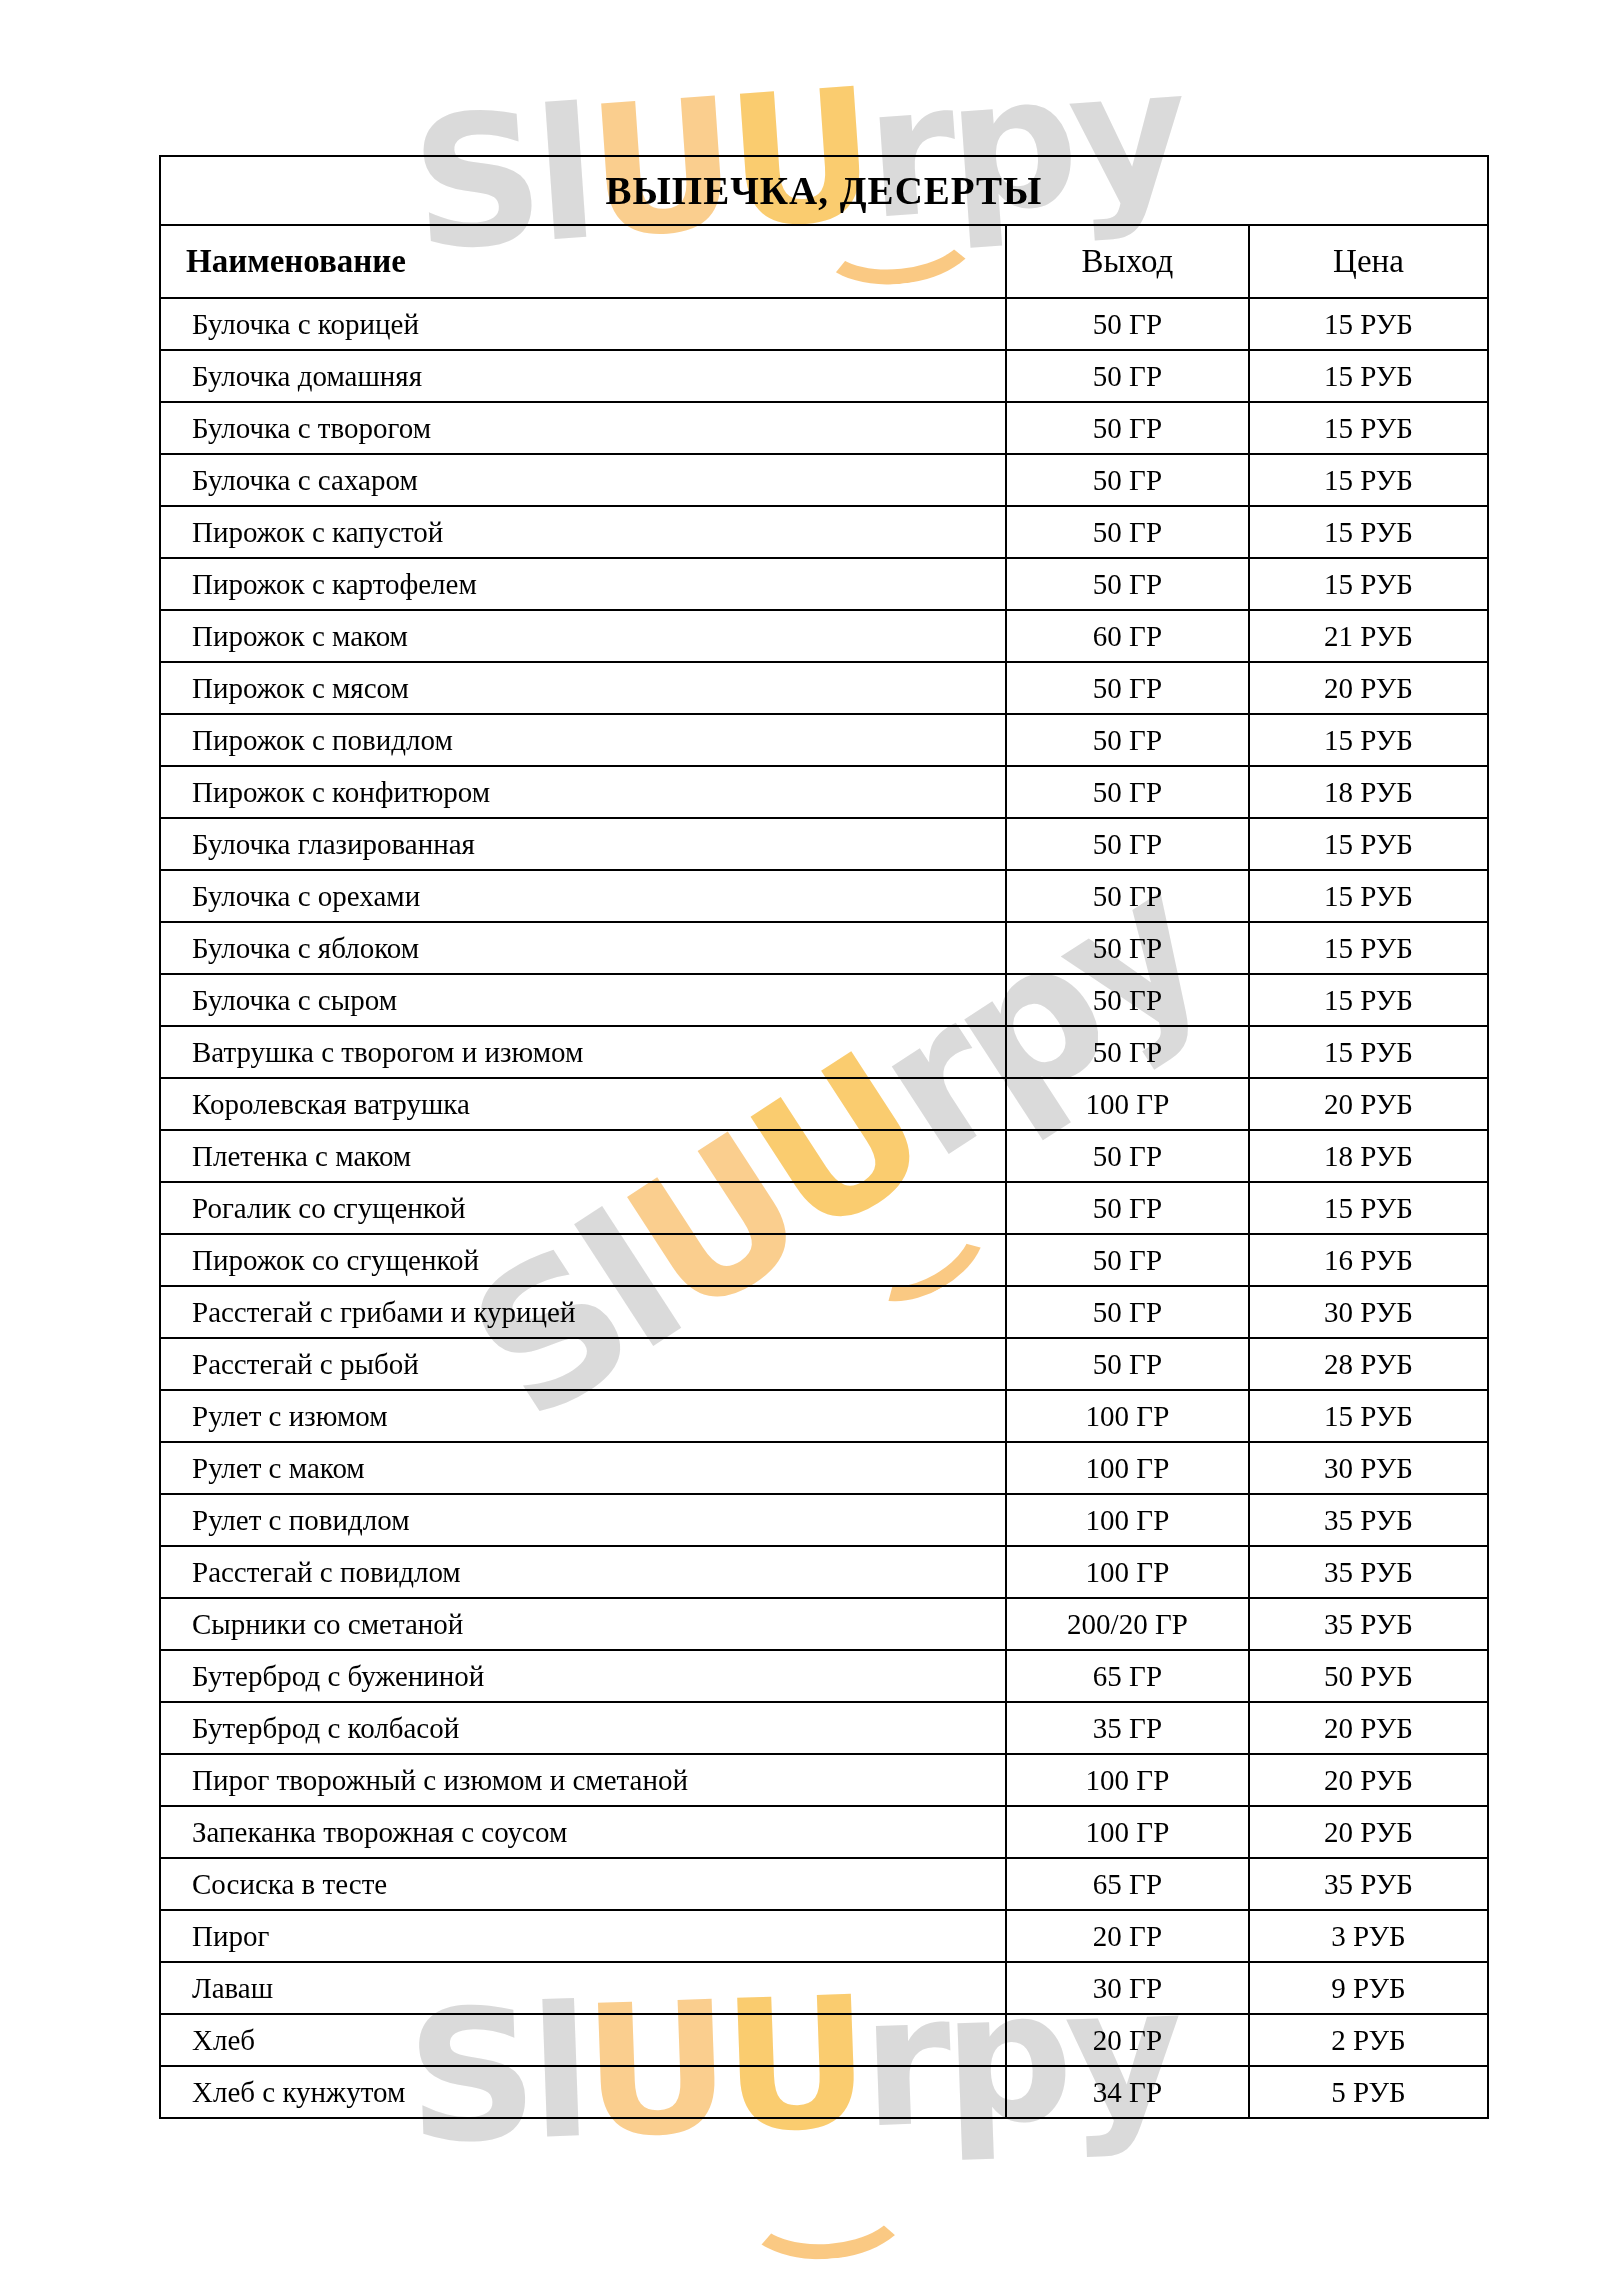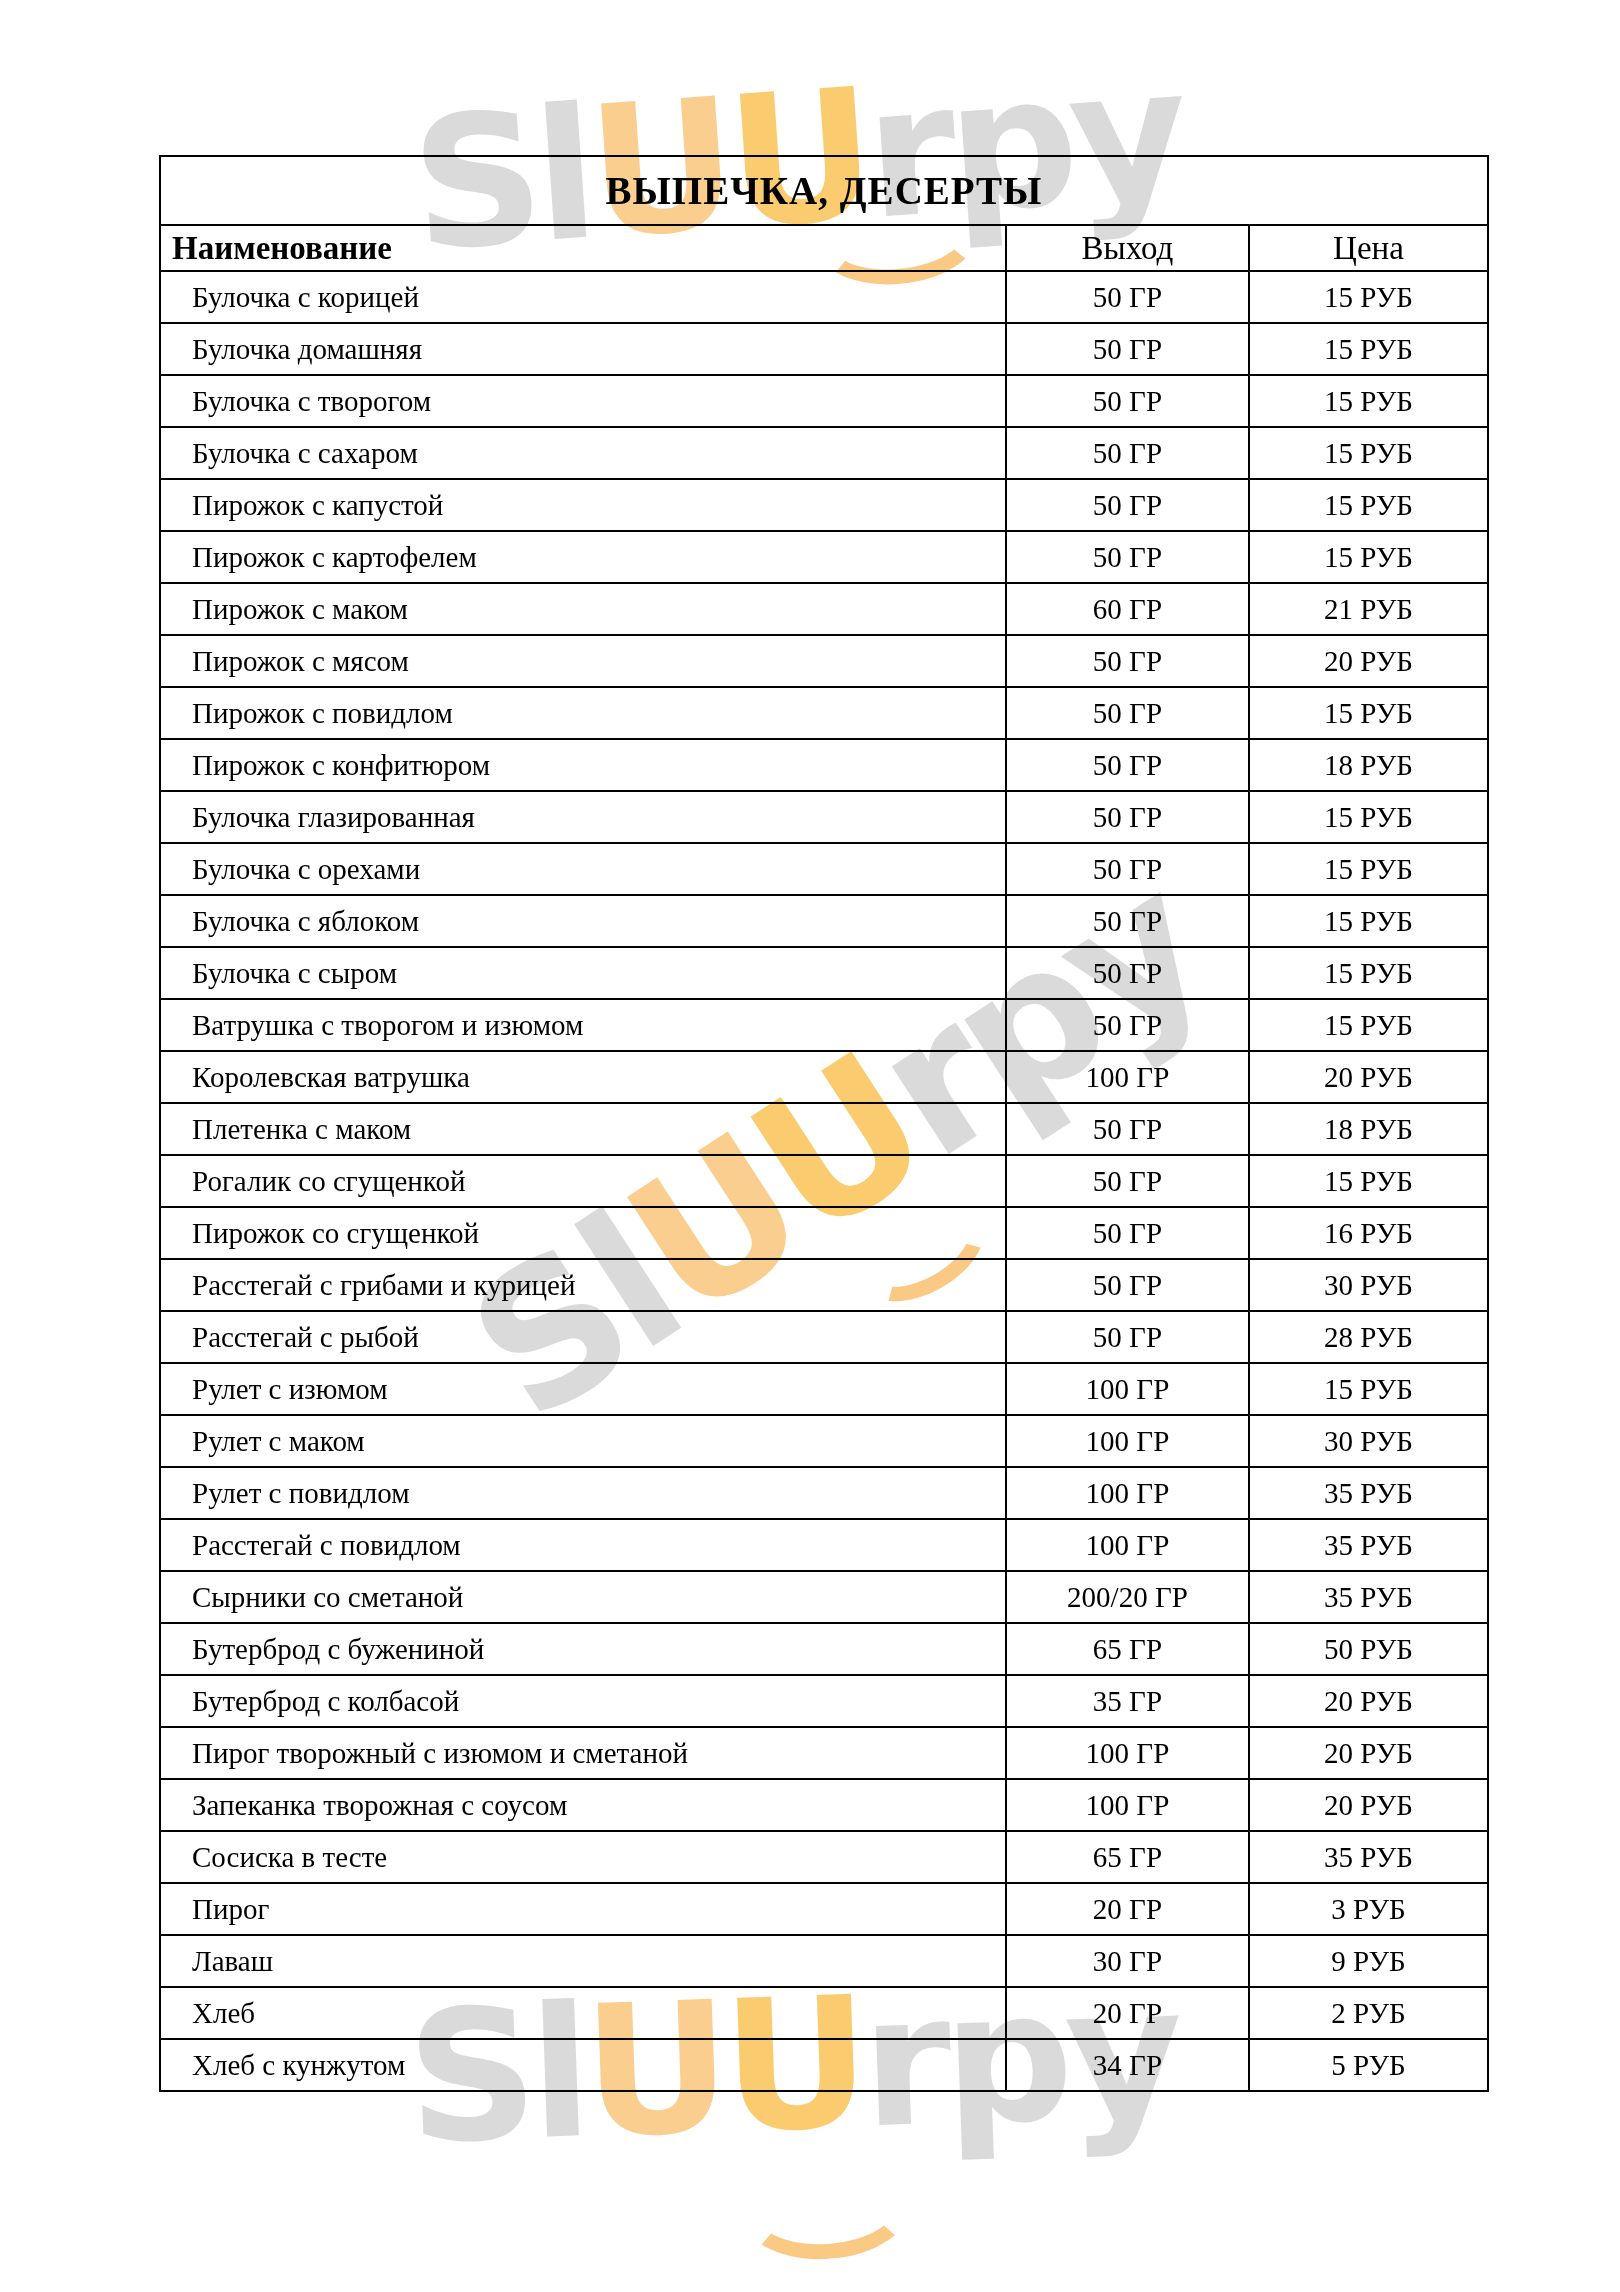--- a/index.html
+++ b/index.html
@@ -48,21 +48,21 @@
   th, td { border: 2px solid #000000; background: transparent; }
   col.c-name   { width: 63.7%; }
   col.c-weight { width: 18.3%; }
   col.c-price  { width: 18.0%; }
   .title-cell {
     height: 69px; text-align: center;
     font-size: 39px; font-weight: bold;
     letter-spacing: 1px;
   }
   .head-name {
-    height: 46px; text-align: left; padding-left: 11px;
+    height: 73px; text-align: left; padding-left: 25px;
     font-size: 33px; font-weight: bold;
   }
   .head-center { text-align: center; font-size: 33px; font-weight: normal; }
   td.name   { height: 52px; text-align: left; padding-left: 31px; font-size: 29px; }
   td.center { height: 52px; text-align: center; font-size: 29px; }
 </style>
 </head>
 <body>
 
 <div class="page">

